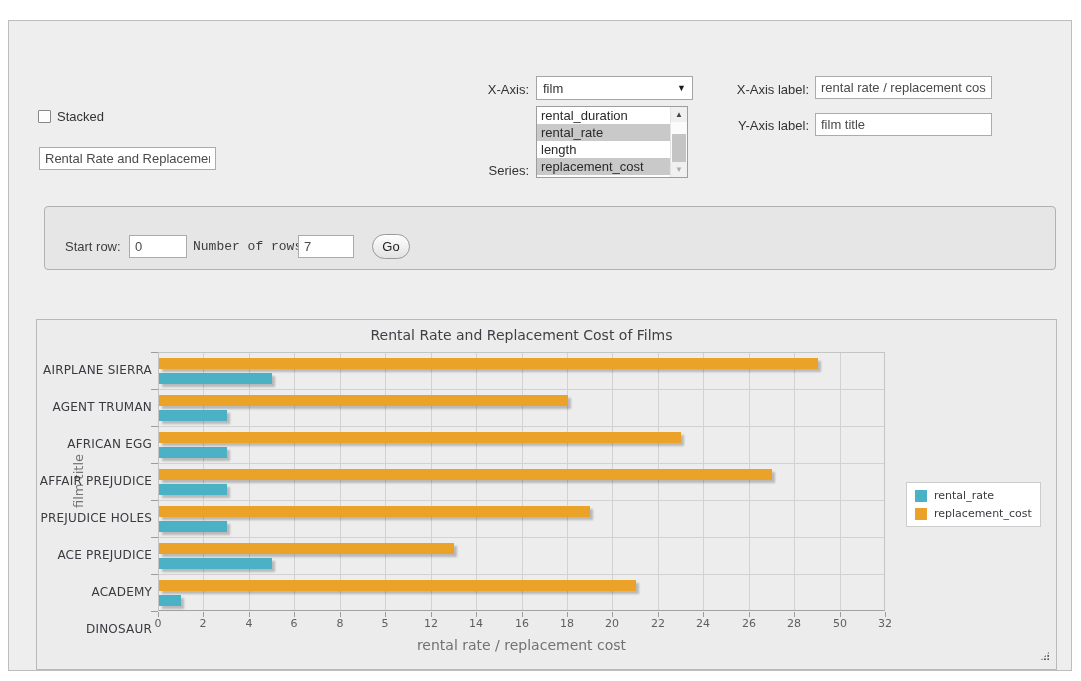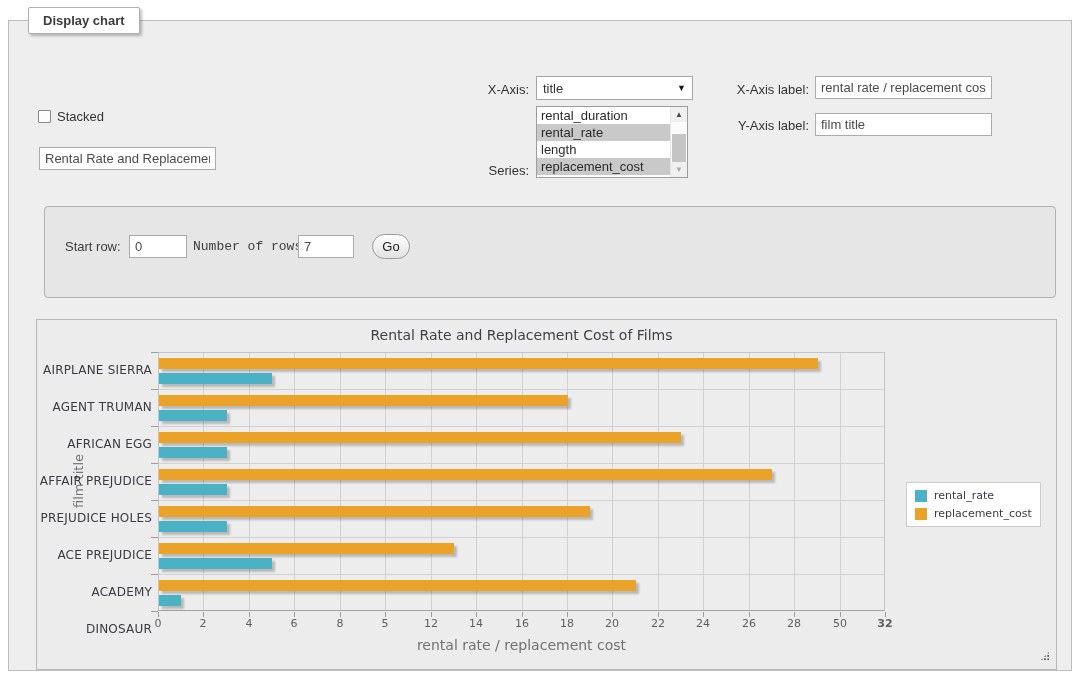--- a/index.html
+++ b/index.html
@@ -46,21 +46,21 @@
   .opt.sel { background:#c9c9c9; }
   .sb { width:17px; flex:0 0 auto; background:#fbfbfb; border-left:1px solid #e4e4e4;
     display:flex; flex-direction:column; position:relative; }
   .sb-btn { height:15px; background:#f0f0f0; font-size:8px; display:flex; align-items:center;
     justify-content:center; }
   .sb-btn.up { color:#454545; }
   .sb-btn.down { color:#ababab; margin-top:auto; }
   .sb-thumb { position:absolute; left:1px; top:27px; width:14px; height:28px; background:#c4c4c4; }
 
   
-  .rows-box { position:absolute; left:35px; top:185px; width:1012px; height:92px;
+  .rows-box { position:absolute; left:35px; top:185px; width:1012px; height:64px;
     background:#e6e6e6; border:1px solid #b1b1b1; border-radius:4px; }
   .rows-box .lbl { color:#3d3d3d; }
   .go-btn { position:absolute; left:327px; top:27px; width:38px; height:25px; border-radius:13px;
     border:1px solid #9a9a9a; background:linear-gradient(#fefefe,#e2e2e2);
     font-size:13px; color:#222; display:flex; align-items:center; justify-content:center; }
 
   
   .chart { position:absolute; left:27px; top:298px; width:1021px; height:351px;
     background:#ececec; border:1px solid #b9b9b9;
     font-family:"DejaVu Sans", sans-serif; }
@@ -86,34 +86,33 @@
   .swatch { width:12px; height:12px; flex:0 0 auto; }
   .legend-txt { font-size:11px; color:#3a3a40; white-space:nowrap; }
   .resize-handle { position:absolute; right:6px; bottom:8px; width:10px; height:10px;
     background-image:radial-gradient(#4a4a4a 1px, transparent 1.2px); background-size:3.3px 3.3px;
     clip-path:polygon(100% 0, 100% 100%, 0 100%); }
 </style>
 </head>
 <body>
 
 <div class="page">
-  <div class="legend-tab">Display chart</div>
   <div class="fieldset">
 
 
     <div class="stacked-row">
       <span class="checkbox"></span>
       <span>Stacked</span>
     </div>
 
     <input class="txt" style="left: 30px; top: 126px; width: 177px;" value="Rental Rate and Replacement Cost of Films">
 
     <div class="lbl r" style="left:430px; top:61px; width:90px;">X-Axis:</div>
     <div class="select">
-      <span>title</span>
+      <span>film</span>
       <span class="sel-arrow">▼</span>
     </div>
 
     <div class="lbl r" style="left:430px; top:142px; width:90px;">Series:</div>
     <div class="listbox">
       <div class="options" id="series-options">
           <div class="opt">rental_duration</div>
           <div class="opt sel">rental_rate</div>
           <div class="opt">length</div>
           <div class="opt sel">replacement_cost</div>
@@ -185,21 +184,21 @@
           <div class="vgrid" style="left: 712px;"></div>
           <div class="stub-b" style="left: 712px;"></div>
           <div class="xtick" style="left: 695px;">26</div>
           <div class="vgrid" style="left: 757px;"></div>
           <div class="stub-b" style="left: 757px;"></div>
           <div class="xtick" style="left: 740px;">28</div>
           <div class="vgrid" style="left: 803px;"></div>
           <div class="stub-b" style="left: 803px;"></div>
           <div class="xtick" style="left: 786px;">50</div>
           <div class="stub-b" style="left: 848px;"></div>
-          <div class="xtick" style="left: 831px; font-weight: bold;">32</div>
+          <div class="xtick" style="left: 831px;">32</div>
           <div class="stub-l" style="top: 32px;"></div>
           <div class="cat" style="top: 32px; height: 37px; line-height: 37px;">AIRPLANE SIERRA</div>
           <div class="hgrid" style="top: 69px;"></div>
           <div class="stub-l" style="top: 69px;"></div>
           <div class="cat" style="top: 69px; height: 37px; line-height: 37px;">AGENT TRUMAN</div>
           <div class="hgrid" style="top: 106px;"></div>
           <div class="stub-l" style="top: 106px;"></div>
           <div class="cat" style="top: 106px; height: 37px; line-height: 37px;">AFRICAN EGG</div>
           <div class="hgrid" style="top: 143px;"></div>
           <div class="stub-l" style="top: 143px;"></div>

